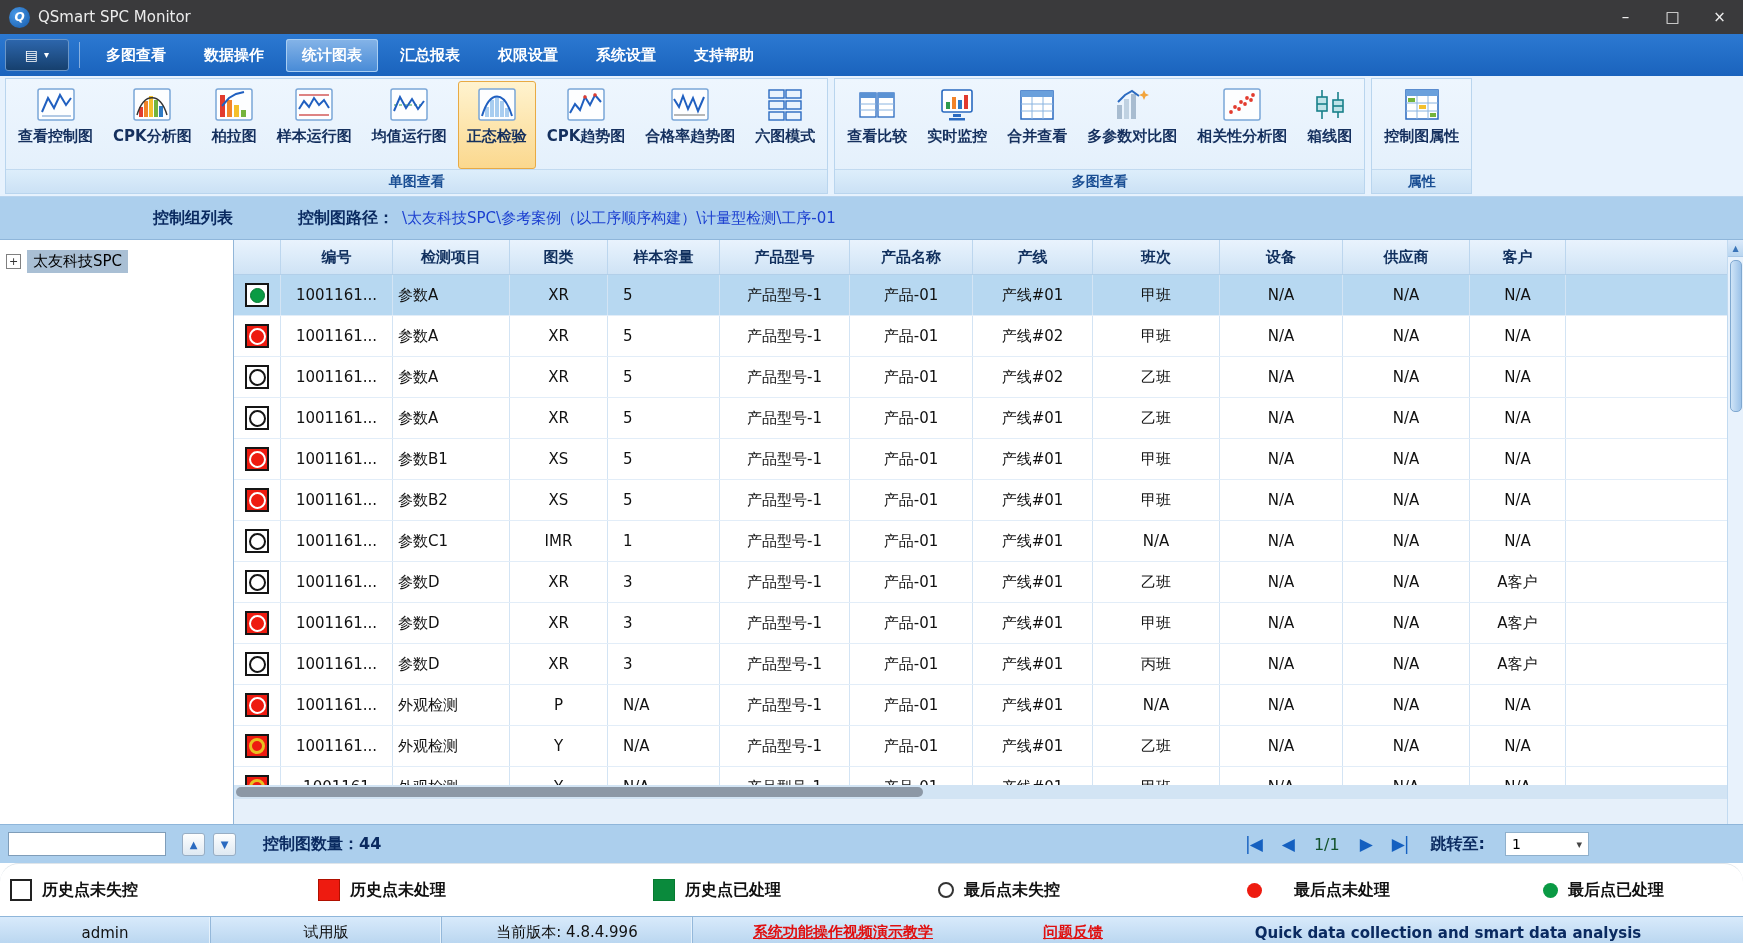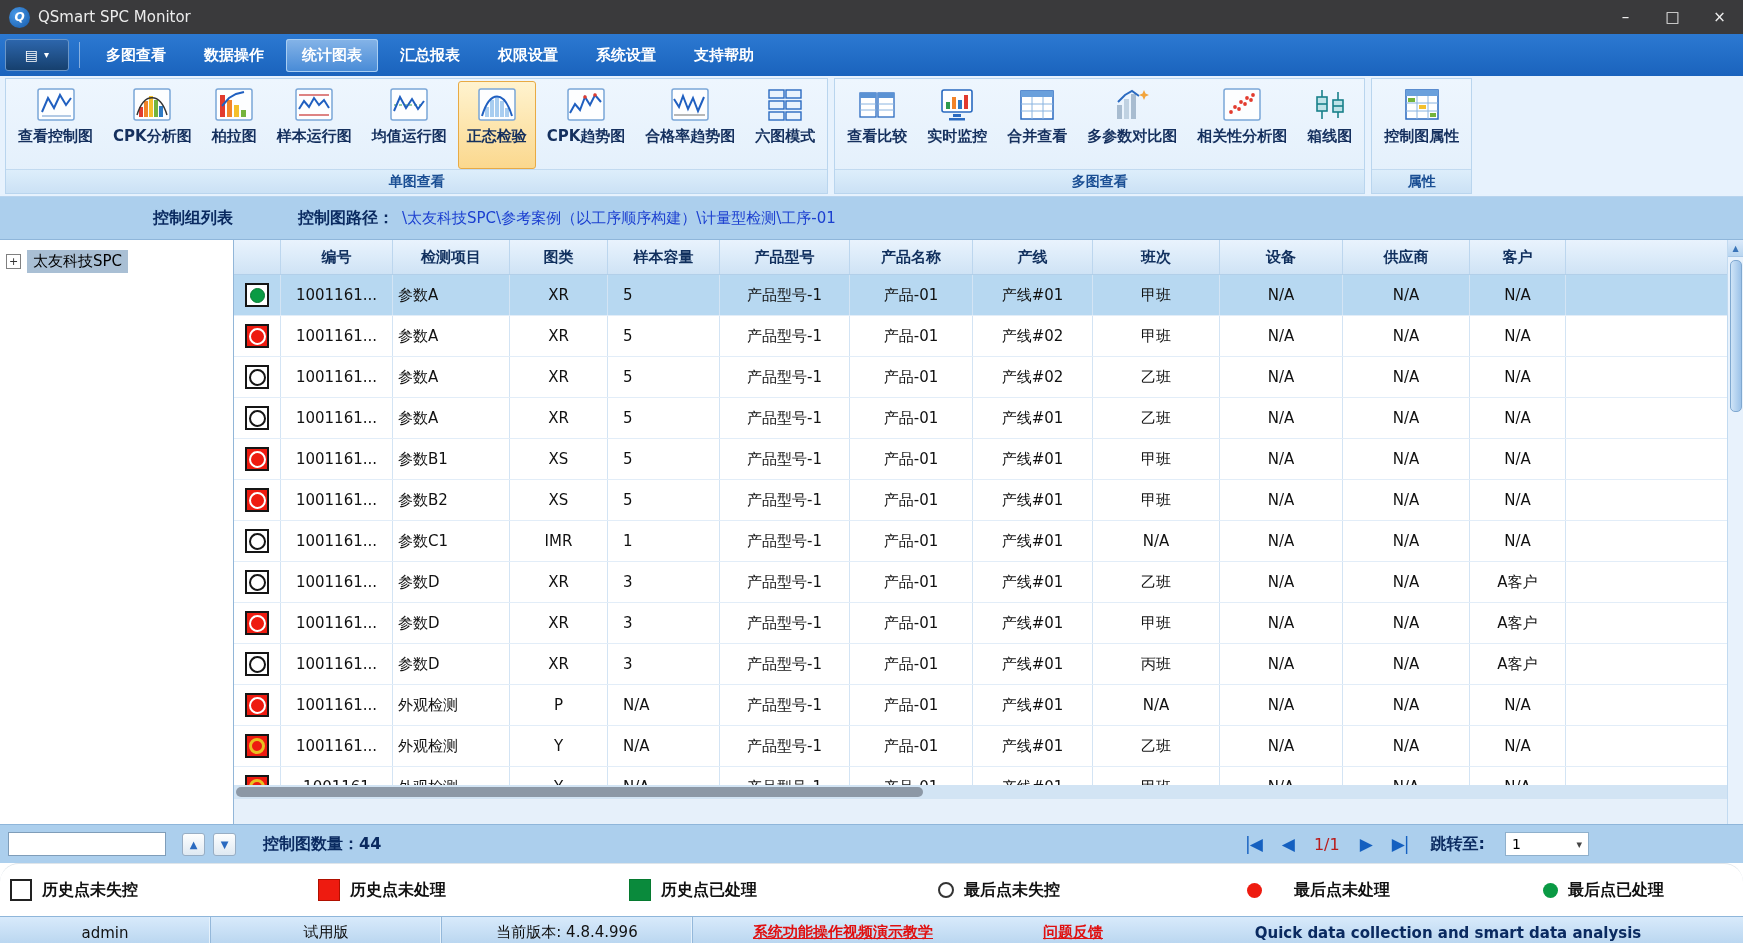--- a/index.html
+++ b/index.html
@@ -95,31 +95,31 @@
   #pagebar{height:38px;background:#accfed;border-top:1px solid #8fb6da;display:flex;align-items:center;position:relative;flex:0 0 auto;}
   #treesearch{margin-left:8px;width:148px;height:22px;border:1px solid #7f9db9;background:#fff;font-size:14px;padding:0 4px;
               font-family:inherit;}
   .sbtn{width:21px;height:21px;background:linear-gradient(#fdfefe,#dfe9f2);border:1px solid #98aec4;border-radius:3px;
         display:flex;align-items:center;justify-content:center;font-size:10px;color:#2a6ac0;cursor:pointer;}
   .sbtn.first{margin-left:16px;}
   .sbtn.second{margin-left:8px;}
   #countlabel{margin-left:27px;font-size:16px;font-weight:600;color:#0a2a60;}
   #pager{position:absolute;left:1245px;display:flex;align-items:center;gap:20px;}
   .pgbtn{font-size:17px;color:#1560c0;cursor:pointer;letter-spacing:-1px;white-space:nowrap;}
-  #pageind{font-size:16px;color:#b91c1c;text-align:right;}
+  #pageind{font-size:16px;color:#14532d;text-align:right;}
   #jumplabel{font-size:16px;font-weight:600;color:#0a2a60;margin-left:2px;white-space:nowrap;}
   #jumpbox{width:84px;height:24px;background:#fff;border:1px solid #8fb0cc;display:flex;align-items:center;
            justify-content:space-between;padding:0 6px;font-size:14px;cursor:pointer;box-sizing:border-box;}
   #jumpbox .dd{color:#444;font-size:11px;}
 
   
   #legendbar{height:52px;background:#fff;position:relative;border-top:1px solid #dfe5ea;flex:0 0 auto;border-radius:19px;}
   .lgitem{position:absolute;top:0;height:100%;display:flex;align-items:center;gap:10px;font-size:16px;font-weight:600;color:#111;}
   .lgitem:nth-child(1){left:10px;}  .lgitem:nth-child(2){left:318px;}
-  .lgitem:nth-child(3){left:629px;} .lgitem:nth-child(4){left:938px;}
+  .lgitem:nth-child(3){left:653px;} .lgitem:nth-child(4){left:938px;}
   .lgitem:nth-child(5){left:1247px;gap:32px;}.lgitem:nth-child(6){left:1543px;}
   .lgic{display:inline-block;box-sizing:border-box;}
   .lgic.sq-white{width:22px;height:22px;background:#fff;border:2px solid #222;}
   .lgic.sq-red{width:22px;height:22px;background:#ee1b10;border:1px solid #b01000;}
   .lgic.sq-green{width:22px;height:22px;background:#0a8a3c;border:1px solid #067a30;}
   .lgic.ci-outline{width:16px;height:16px;border-radius:50%;background:#fff;border:2px solid #333;}
   .lgic.ci-red{width:15px;height:15px;border-radius:50%;background:#ee1b10;}
   .lgic.ci-green{width:15px;height:15px;border-radius:50%;background:#0a9a44;}
 
   

